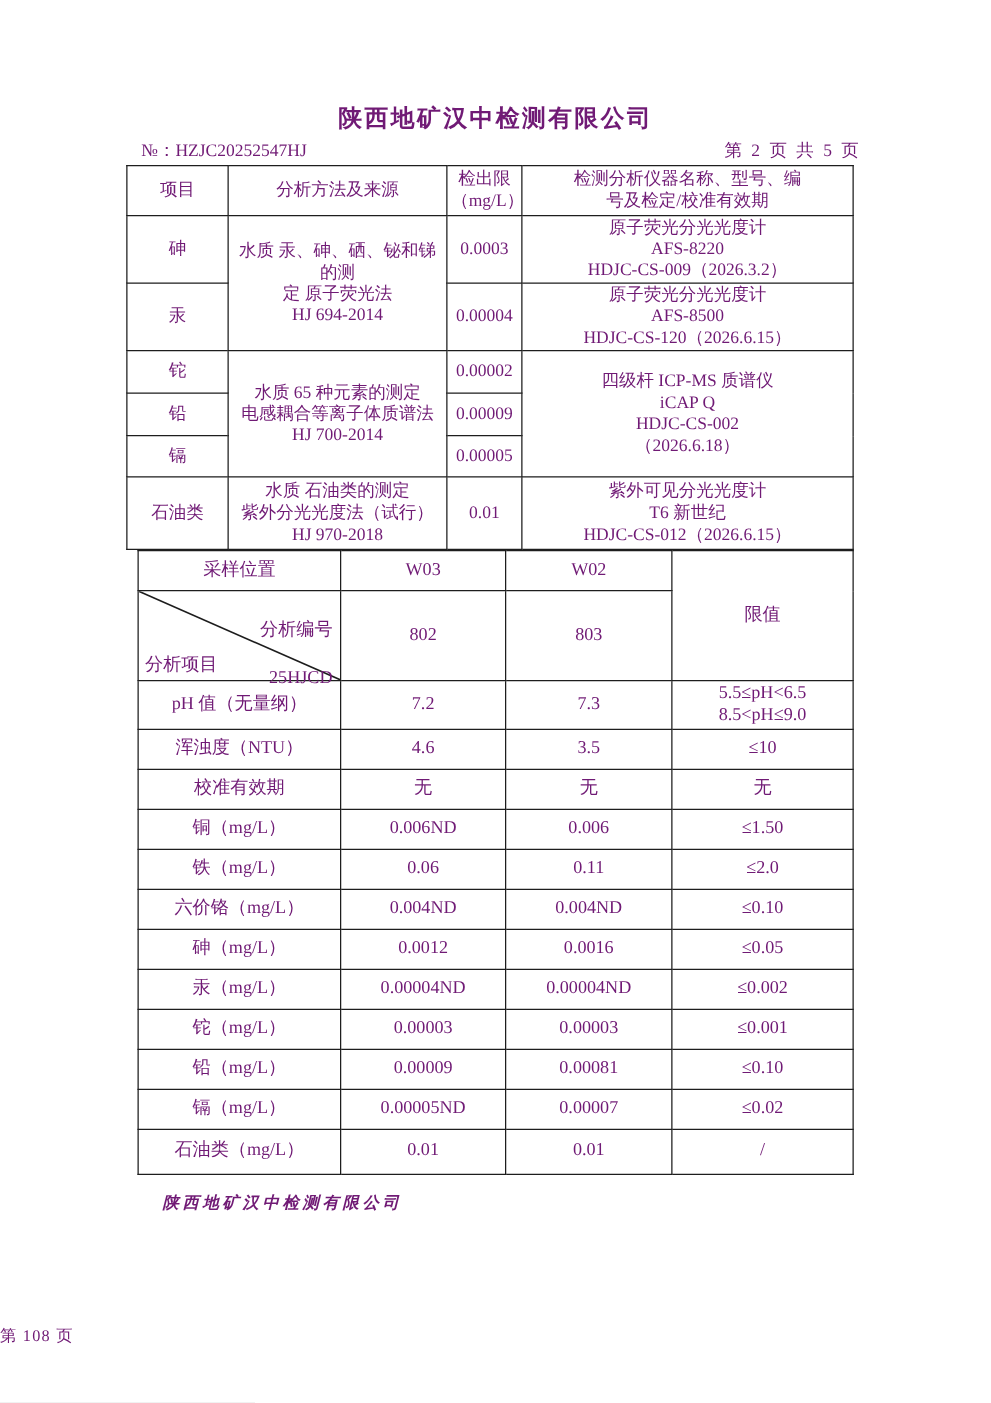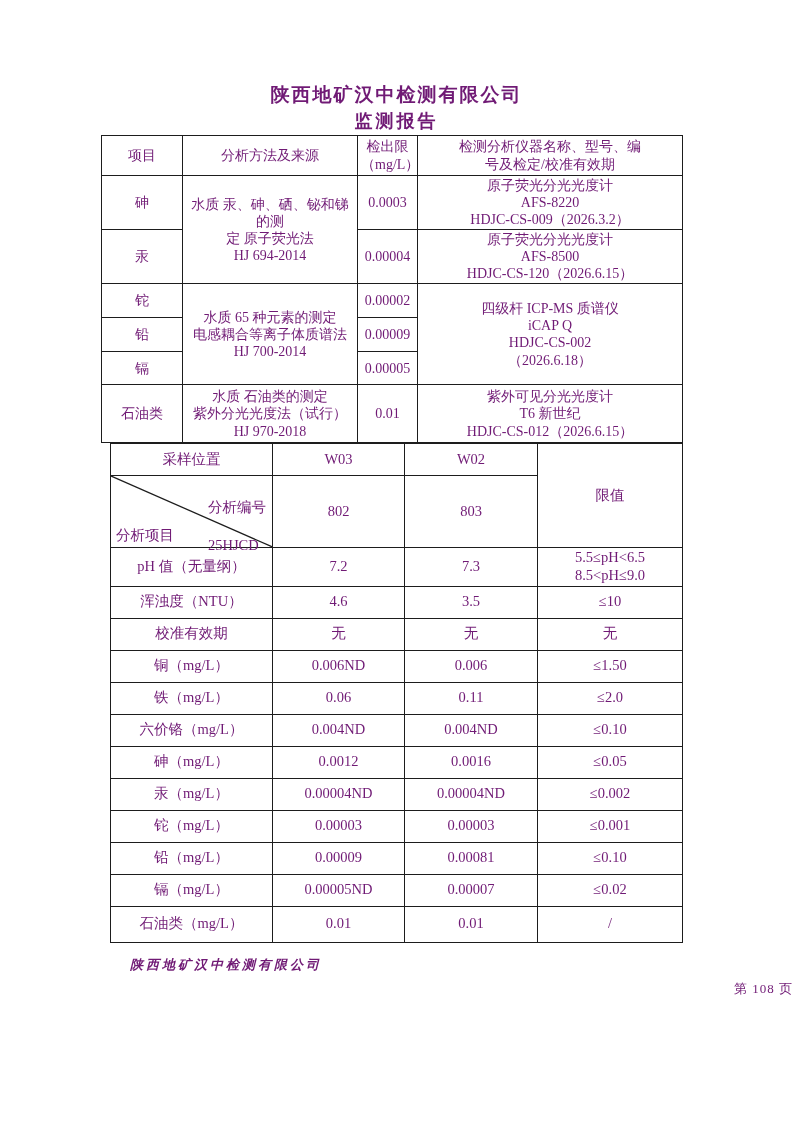--- a/index.html
+++ b/index.html
@@ -25,38 +25,41 @@
   .t1 { margin:2px 0 0 101px; width:581px;padding-left:40px; }
   .t2 { margin:0 0 0 110px; width:572px; }
   .t2 td { font-size:14.5px;font-family:Liberation Serif, serif; }
 
   .caption { text-align:center; font-weight:bold; font-size:15px;
     margin:5px 0 3px; font-family:"Liberation Sans","DejaVu Sans",sans-serif;
     letter-spacing:1px; }
 
   .diag-cell { position:relative; padding:0; }
   .diag-cell svg { position:absolute; left:0; top:0; width:100%; height:100%; display:block; }
-  .diag-top { position:absolute; top:3px; right:6px; text-align:left; line-height:1.3; }
+  .diag-top { position:absolute; top:3px; right:6px; text-align:right; line-height:1.3; }
   .diag-bottom { position:absolute; bottom:3px; left:5px; }
 
   .footer-company { margin:13px 0 0 130px; font-size:13px; font-style:italic;
     font-weight:600; letter-spacing:3px; }
-  .page-number { position:absolute; left:0; top:980px; width:100%;
-    text-align:right; font-size:13px; letter-spacing:1px; }
+  .page-number { position:absolute; left:0; top:1060px; width:100%;
+    text-align:left; font-size:13px; letter-spacing:1px; }
 </style>
 </head>
 <body>
 
 <div class="page">
 
   <div class="title-block">
     <div class="company-title">陕西地矿汉中检测有限公司</div>
-    <div class="report-title">监测报告</div>
   </div>
 
+  <div class="meta-row">
+    <span class="report-no">№：HZJC20252547HJ</span>
+    <span class="page-info">第 2 页 共 5 页</span>
+  </div>
 
   <table class="t1">
     <colgroup>
         <col style="width:81px">
         <col style="width:175px">
         <col style="width:60px">
         <col style="width:265px">
       </colgroup>
     <tbody>
         <tr style="height:40px">

